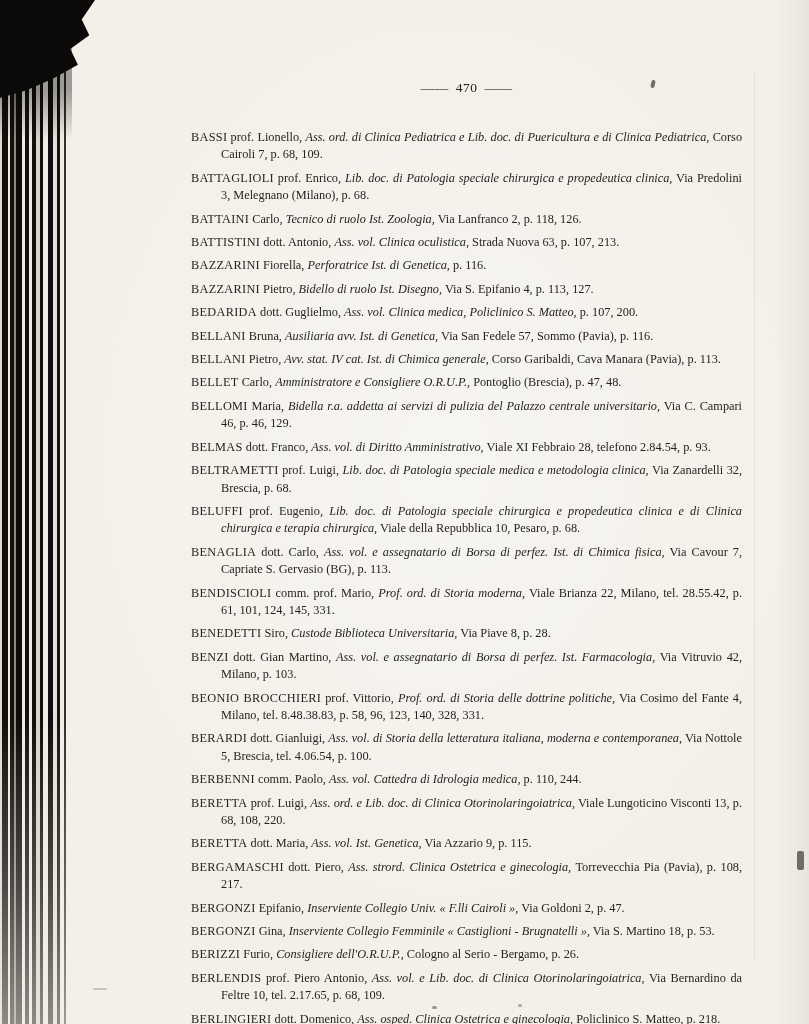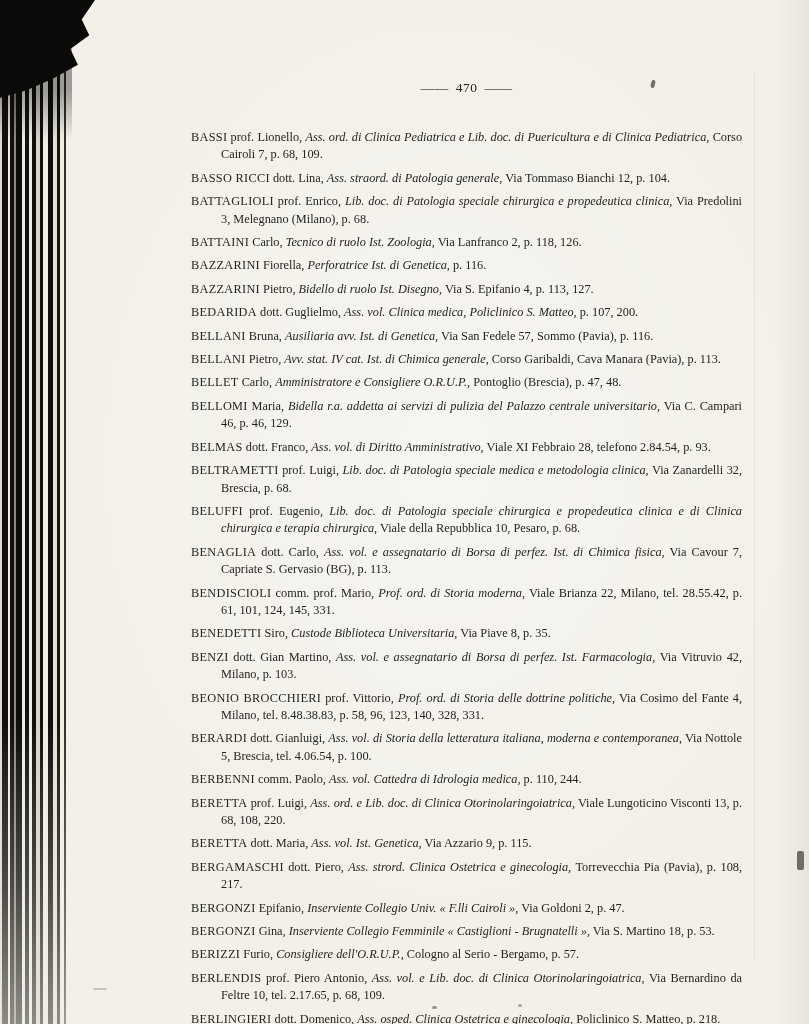--- a/index.html
+++ b/index.html
@@ -99,41 +99,41 @@
     </div>
 
     <div class="entries">
   <p class="entry">
     <span class="surname">BASSI</span>
     <span class="given">prof. Lionello,</span>
     <span class="role">Ass. ord. di Clinica Pediatrica e Lib. doc. di Puericultura e di Clinica Pediatrica,</span>
     <span class="tail">Corso Cairoli 7, p. 68, 109.</span>
   </p>
 
-  <p class="entry">
-    <span class="surname">BASSO RICCI</span>
-    <span class="given">dott. Lina,</span>
-    <span class="role">Ass. straord. di Patologia generale,</span>
-    <span class="tail">Via Tommaso Bianchi 12, p. 104.</span>
-  </p>
 
   <p class="entry">
     <span class="surname">BATTAGLIOLI</span>
     <span class="given">prof. Enrico,</span>
     <span class="role">Lib. doc. di Patologia speciale chirurgica e propedeutica clinica,</span>
     <span class="tail">Via Predolini 3, Melegnano (Milano), p. 68.</span>
   </p>
 
   <p class="entry">
     <span class="surname">BATTAINI</span>
     <span class="given">Carlo,</span>
     <span class="role">Tecnico di ruolo Ist. Zoologia,</span>
     <span class="tail">Via Lanfranco 2, p. 118, 126.</span>
   </p>
 
+  <p class="entry">
+    <span class="surname">BATTISTINI</span>
+    <span class="given">dott. Antonio,</span>
+    <span class="role">Ass. vol. Clinica oculistica,</span>
+    <span class="tail">Strada Nuova 63, p. 107, 213.</span>
+  </p>
 
   <p class="entry">
     <span class="surname">BAZZARINI</span>
     <span class="given">Fiorella,</span>
     <span class="role">Perforatrice Ist. di Genetica,</span>
     <span class="tail">p. 116.</span>
   </p>
 
   <p class="entry">
     <span class="surname">BAZZARINI</span>
@@ -209,21 +209,21 @@
     <span class="surname">BENDISCIOLI</span>
     <span class="given">comm. prof. Mario,</span>
     <span class="role">Prof. ord. di Storia moderna,</span>
     <span class="tail">Viale Brianza 22, Milano, tel. 28.55.42, p. 61, 101, 124, 145, 331.</span>
   </p>
 
   <p class="entry">
     <span class="surname">BENEDETTI</span>
     <span class="given">Siro,</span>
     <span class="role">Custode Biblioteca Universitaria,</span>
-    <span class="tail">Via Piave 8, p. 35.</span>
+    <span class="tail">Via Piave 8, p. 28.</span>
   </p>
 
   <p class="entry">
     <span class="surname">BENZI</span>
     <span class="given">dott. Gian Martino,</span>
     <span class="role">Ass. vol. e assegnatario di Borsa di perfez. Ist. Farmacologia,</span>
     <span class="tail">Via Vitruvio 42, Milano, p. 103.</span>
   </p>
 
   <p class="entry">
@@ -279,21 +279,21 @@
     <span class="surname">BERGONZI</span>
     <span class="given">Gina,</span>
     <span class="role">Inserviente Collegio Femminile « Castiglioni - Brugnatelli »,</span>
     <span class="tail">Via S. Martino 18, p. 53.</span>
   </p>
 
   <p class="entry">
     <span class="surname">BERIZZI</span>
     <span class="given">Furio,</span>
     <span class="role">Consigliere dell'O.R.U.P.,</span>
-    <span class="tail">Cologno al Serio - Bergamo, p. 57.</span>
+    <span class="tail">Cologno al Serio - Bergamo, p. 26.</span>
   </p>
 
   <p class="entry">
     <span class="surname">BERLENDIS</span>
     <span class="given">prof. Piero Antonio,</span>
     <span class="role">Ass. vol. e Lib. doc. di Clinica Otorinolaringoiatrica,</span>
     <span class="tail">Via Bernardino da Feltre 10, tel. 2.17.65, p. 68, 109.</span>
   </p>
 
   <p class="entry">

